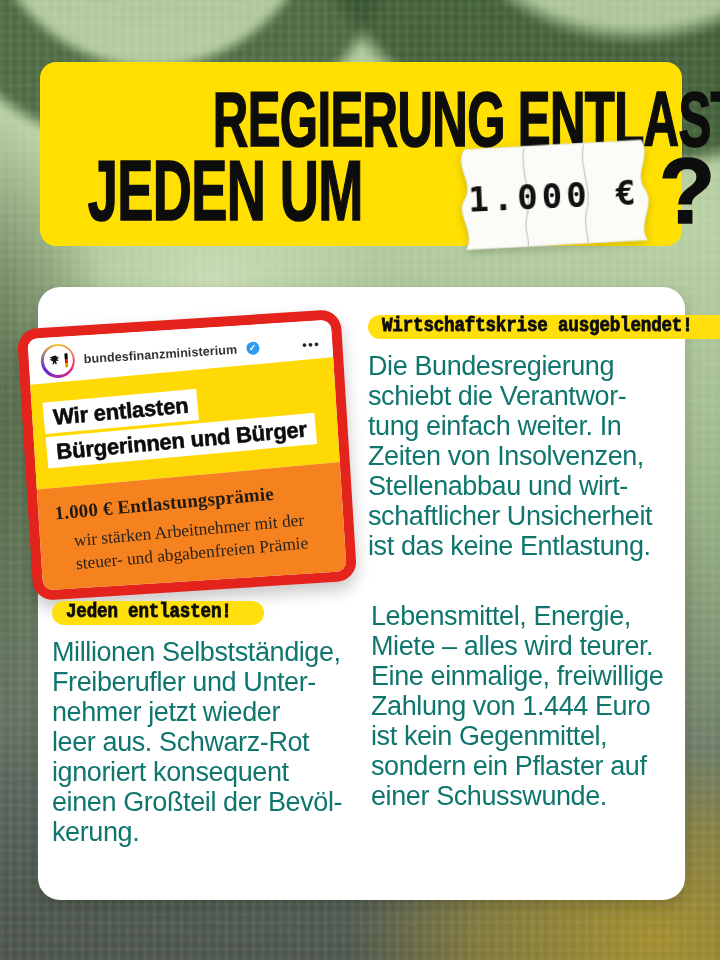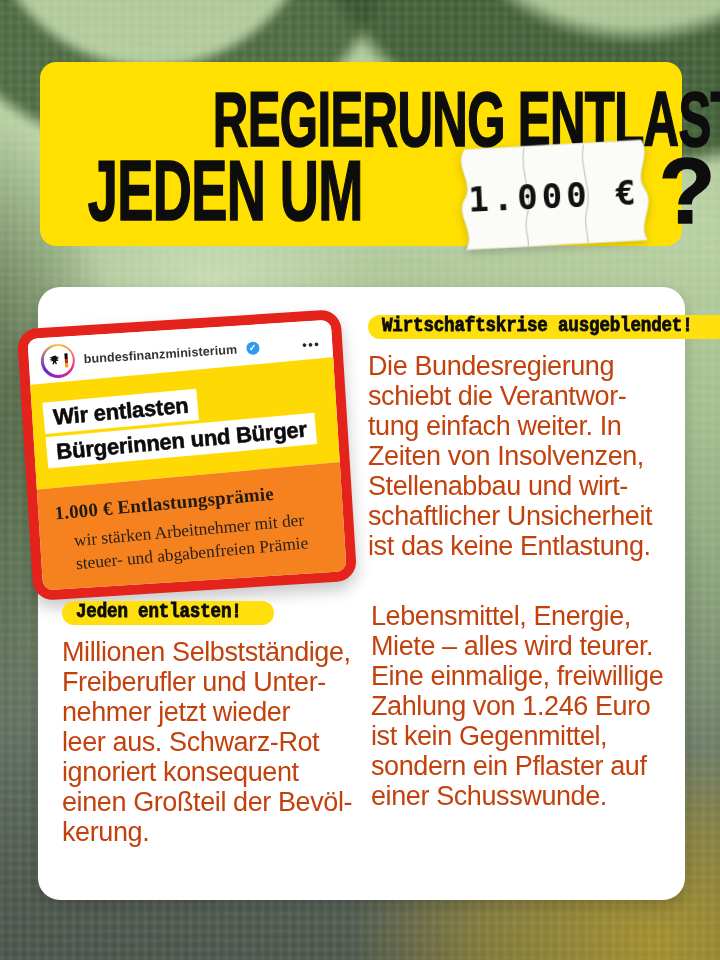--- a/index.html
+++ b/index.html
@@ -106,32 +106,32 @@
     font-size:18px; color:#211a12; margin-bottom:6px; letter-spacing:.2px;
   }
   .ig-sub {
     font-family:"Liberation Serif", serif; font-size:16.5px; line-height:22px;
     color:#2a2118; margin-left:16px;
   }
 
   
   .blk { position:absolute; }
   .blk.s0 { left:330px; top:28px;  width:315px; }
-  .blk.s1 { left:24px;  top:314px; width:315px; }
+  .blk.s1 { left:14px;  top:314px; width:315px; }
   .blk.s2 { left:333px; top:314px; width:315px; }
   .pill {
     display:inline-flex; align-items:flex-start; height:24px; padding:0 14px;
     background:#ffdf0d; border-radius:16px; margin-bottom:12px;font-family:Liberation Mono, monospace;
   }
   .pill-t {
     font-size:19.5px; white-space:nowrap; letter-spacing:-.2px;
     transform:scaleX(.9); transform-origin:left center; -webkit-text-stroke:.8px #0d0d0d;
   }
   .blk p {
-    font-size:27px; line-height:30px; letter-spacing:-.4px; color:#c2410c;
+    font-size:27px; line-height:30px; letter-spacing:-.4px; color:#0f766e;
     white-space:pre-line;
   }
 </style>
 </head>
 <body>
 
 <div class="canvas">
   <div class="bg"></div>
   <div class="bg-hatch"></div>
 
@@ -205,20 +205,20 @@
 leer aus. Schwarz-Rot
 ignoriert konsequent
 einen Großteil der Bevöl-
 kerung.</p>
     </section>
 
     <section class="blk s2">
       <p>Lebensmittel, Energie,
 Miete – alles wird teurer.
 Eine einmalige, freiwillige
-Zahlung von 1.246 Euro
+Zahlung von 1.444 Euro
 ist kein Gegenmittel,
 sondern ein Pflaster auf
 einer Schusswunde.</p>
     </section>
 
   </div>
 </div>
 
 </body></html>

